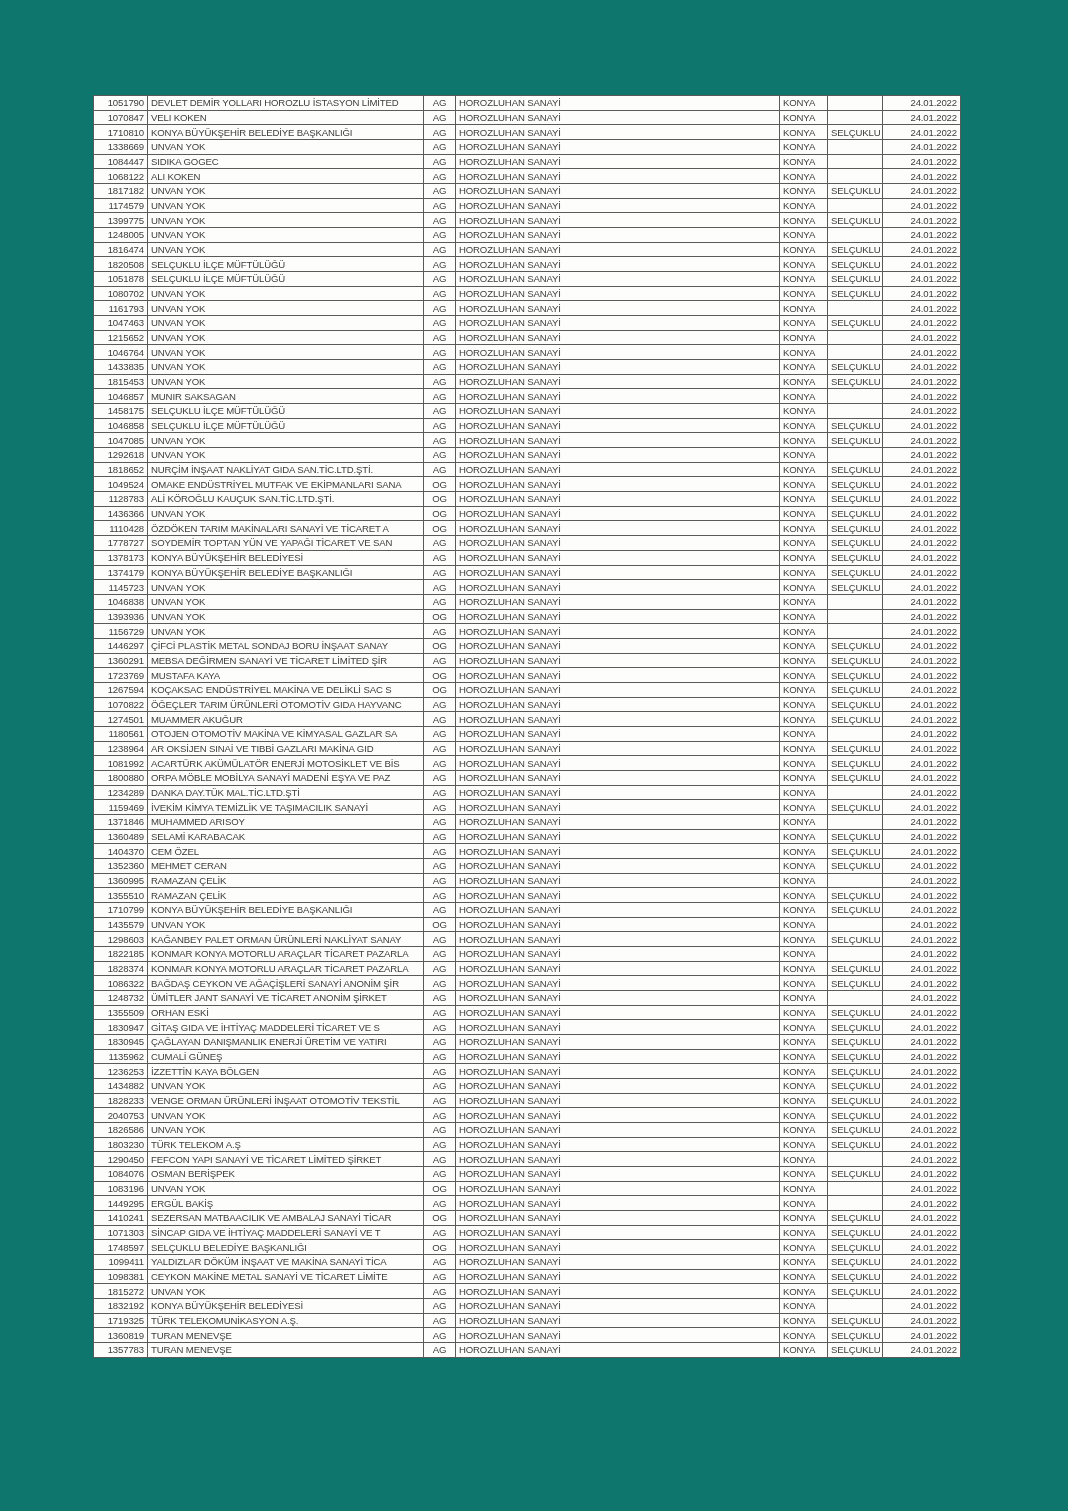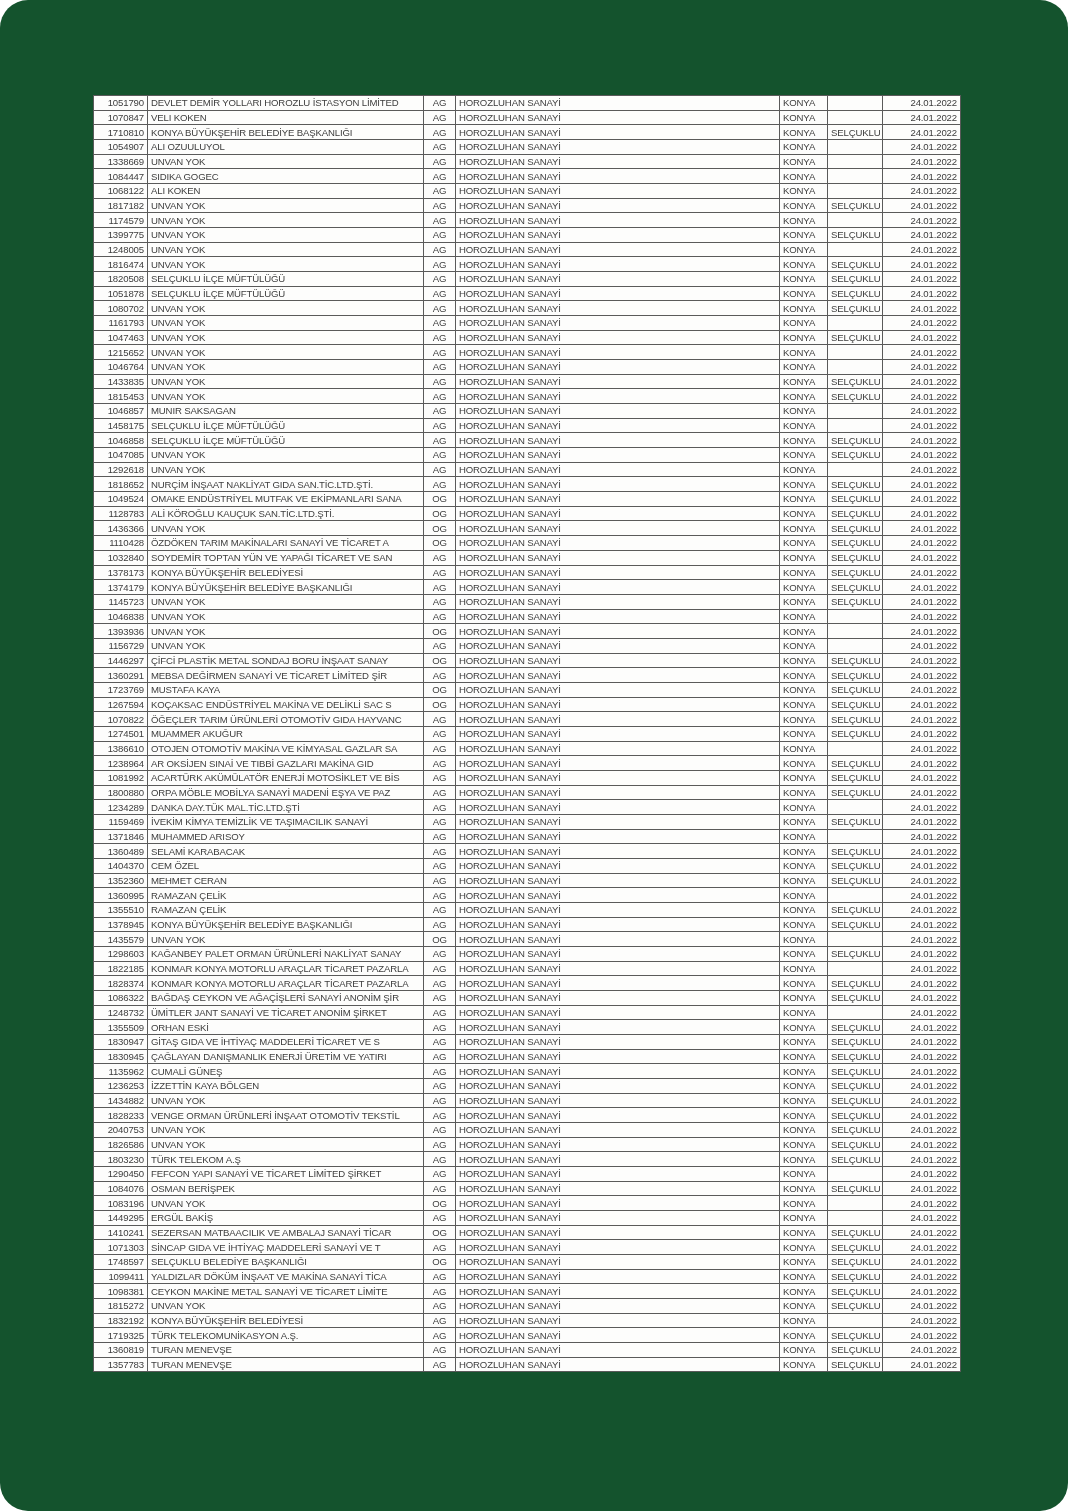--- a/index.html
+++ b/index.html
@@ -1,22 +1,21 @@
 <!DOCTYPE html>
 <html><head>
 <meta charset="utf-8">
 <style>
   html,body{margin:0;padding:0;background:#ffffff;}
   .page{
     position:relative;
     width:1068px;
     height:1511px;
-    background:#14532d;
+    background:#0f766e;
     overflow:hidden;
-    border-radius:28px;
   }
   table.doc-table{
     position:absolute;
     left:93px;
     top:95px;
     width:867px;
     border-collapse:collapse;
     table-layout:fixed;
     font-family:"Liberation Sans", sans-serif;
     font-size:9.6px;
@@ -76,29 +75,20 @@
         <tr>
     <td class="c-id">1710810</td>
     <td class="c-name">KONYA BÜYÜKŞEHİR BELEDİYE BAŞKANLIĞI</td>
     <td class="c-volt">AG</td>
     <td class="c-feeder">HOROZLUHAN SANAYİ</td>
     <td class="c-prov">KONYA</td>
     <td class="c-dist">SELÇUKLU</td>
     <td class="c-date">24.01.2022</td>
   </tr>
         <tr>
-    <td class="c-id">1054907</td>
-    <td class="c-name">ALI OZUULUYOL</td>
-    <td class="c-volt">AG</td>
-    <td class="c-feeder">HOROZLUHAN SANAYİ</td>
-    <td class="c-prov">KONYA</td>
-    <td class="c-dist"></td>
-    <td class="c-date">24.01.2022</td>
-  </tr>
-        <tr>
     <td class="c-id">1338669</td>
     <td class="c-name">UNVAN YOK</td>
     <td class="c-volt">AG</td>
     <td class="c-feeder">HOROZLUHAN SANAYİ</td>
     <td class="c-prov">KONYA</td>
     <td class="c-dist"></td>
     <td class="c-date">24.01.2022</td>
   </tr>
         <tr>
     <td class="c-id">1084447</td>
@@ -328,21 +318,21 @@
         <tr>
     <td class="c-id">1110428</td>
     <td class="c-name">ÖZDÖKEN TARIM MAKİNALARI SANAYİ VE TİCARET A</td>
     <td class="c-volt">OG</td>
     <td class="c-feeder">HOROZLUHAN SANAYİ</td>
     <td class="c-prov">KONYA</td>
     <td class="c-dist">SELÇUKLU</td>
     <td class="c-date">24.01.2022</td>
   </tr>
         <tr>
-    <td class="c-id">1032840</td>
+    <td class="c-id">1778727</td>
     <td class="c-name">SOYDEMİR TOPTAN YÜN VE YAPAĞI TİCARET VE SAN</td>
     <td class="c-volt">AG</td>
     <td class="c-feeder">HOROZLUHAN SANAYİ</td>
     <td class="c-prov">KONYA</td>
     <td class="c-dist">SELÇUKLU</td>
     <td class="c-date">24.01.2022</td>
   </tr>
         <tr>
     <td class="c-id">1378173</td>
     <td class="c-name">KONYA BÜYÜKŞEHİR BELEDİYESİ</td>
@@ -445,21 +435,21 @@
         <tr>
     <td class="c-id">1274501</td>
     <td class="c-name">MUAMMER AKUĞUR</td>
     <td class="c-volt">AG</td>
     <td class="c-feeder">HOROZLUHAN SANAYİ</td>
     <td class="c-prov">KONYA</td>
     <td class="c-dist">SELÇUKLU</td>
     <td class="c-date">24.01.2022</td>
   </tr>
         <tr>
-    <td class="c-id">1386610</td>
+    <td class="c-id">1180561</td>
     <td class="c-name">OTOJEN OTOMOTİV MAKİNA VE KİMYASAL GAZLAR SA</td>
     <td class="c-volt">AG</td>
     <td class="c-feeder">HOROZLUHAN SANAYİ</td>
     <td class="c-prov">KONYA</td>
     <td class="c-dist"></td>
     <td class="c-date">24.01.2022</td>
   </tr>
         <tr>
     <td class="c-id">1238964</td>
     <td class="c-name">AR OKSİJEN SINAİ VE TIBBİ GAZLARI MAKİNA GID</td>
@@ -553,21 +543,21 @@
         <tr>
     <td class="c-id">1355510</td>
     <td class="c-name">RAMAZAN ÇELİK</td>
     <td class="c-volt">AG</td>
     <td class="c-feeder">HOROZLUHAN SANAYİ</td>
     <td class="c-prov">KONYA</td>
     <td class="c-dist">SELÇUKLU</td>
     <td class="c-date">24.01.2022</td>
   </tr>
         <tr>
-    <td class="c-id">1378945</td>
+    <td class="c-id">1710799</td>
     <td class="c-name">KONYA BÜYÜKŞEHİR BELEDİYE BAŞKANLIĞI</td>
     <td class="c-volt">AG</td>
     <td class="c-feeder">HOROZLUHAN SANAYİ</td>
     <td class="c-prov">KONYA</td>
     <td class="c-dist">SELÇUKLU</td>
     <td class="c-date">24.01.2022</td>
   </tr>
         <tr>
     <td class="c-id">1435579</td>
     <td class="c-name">UNVAN YOK</td>

